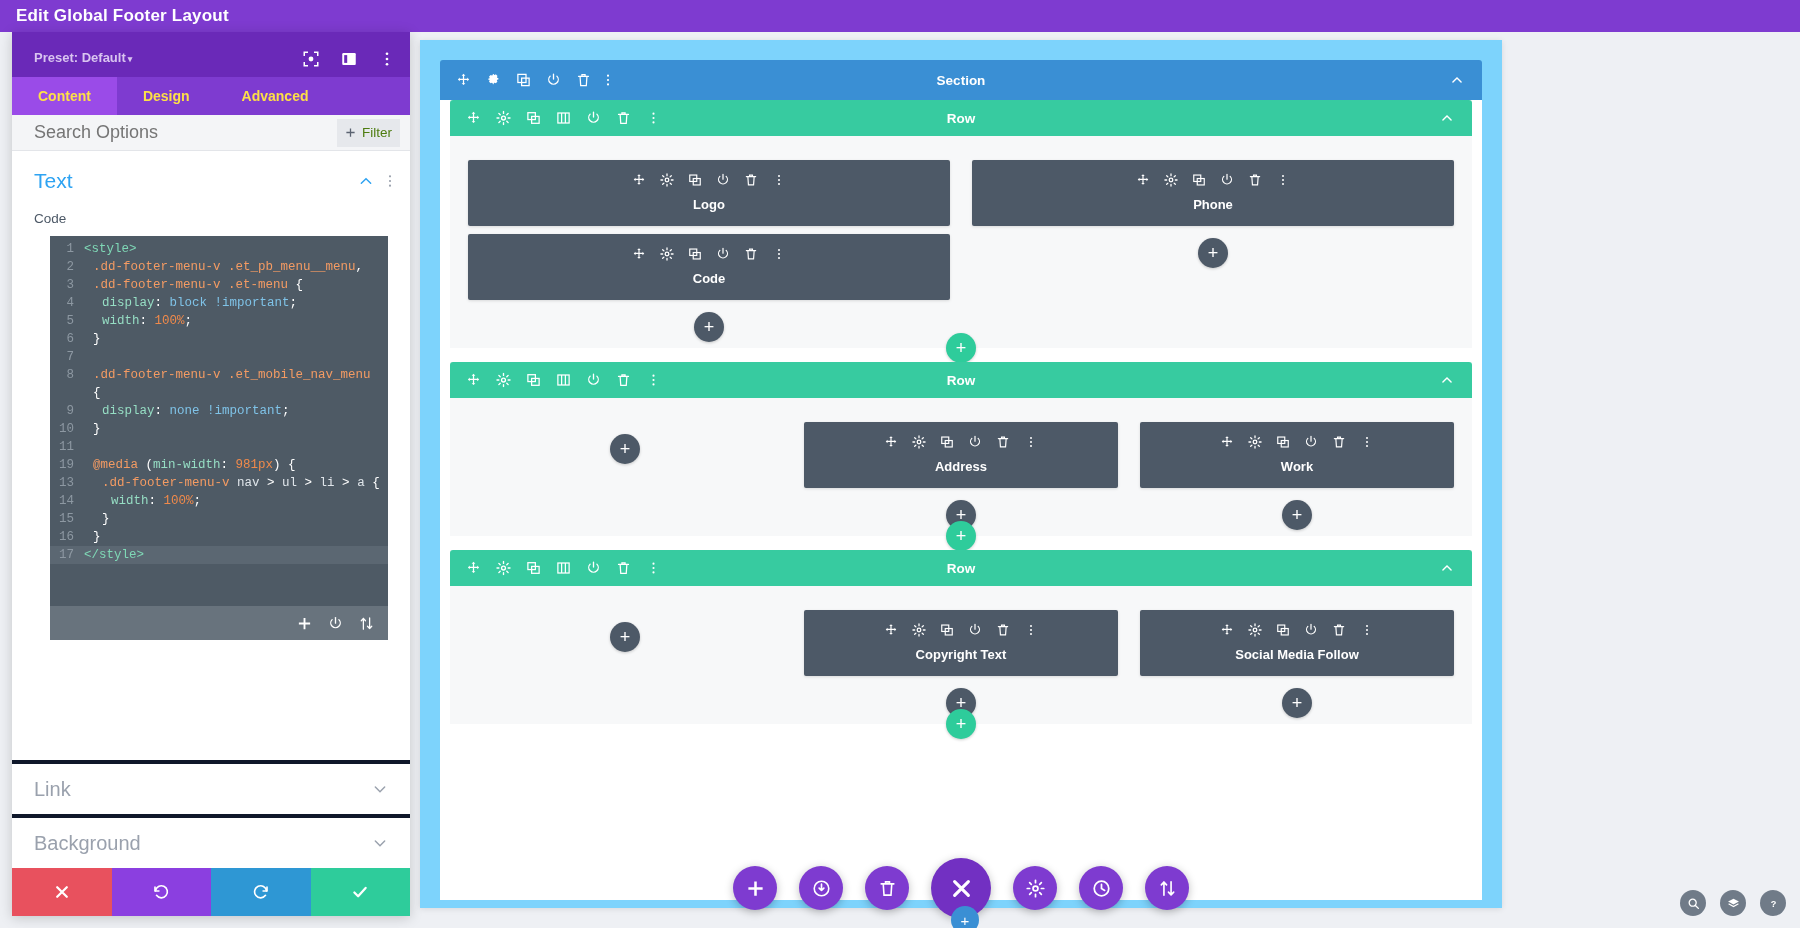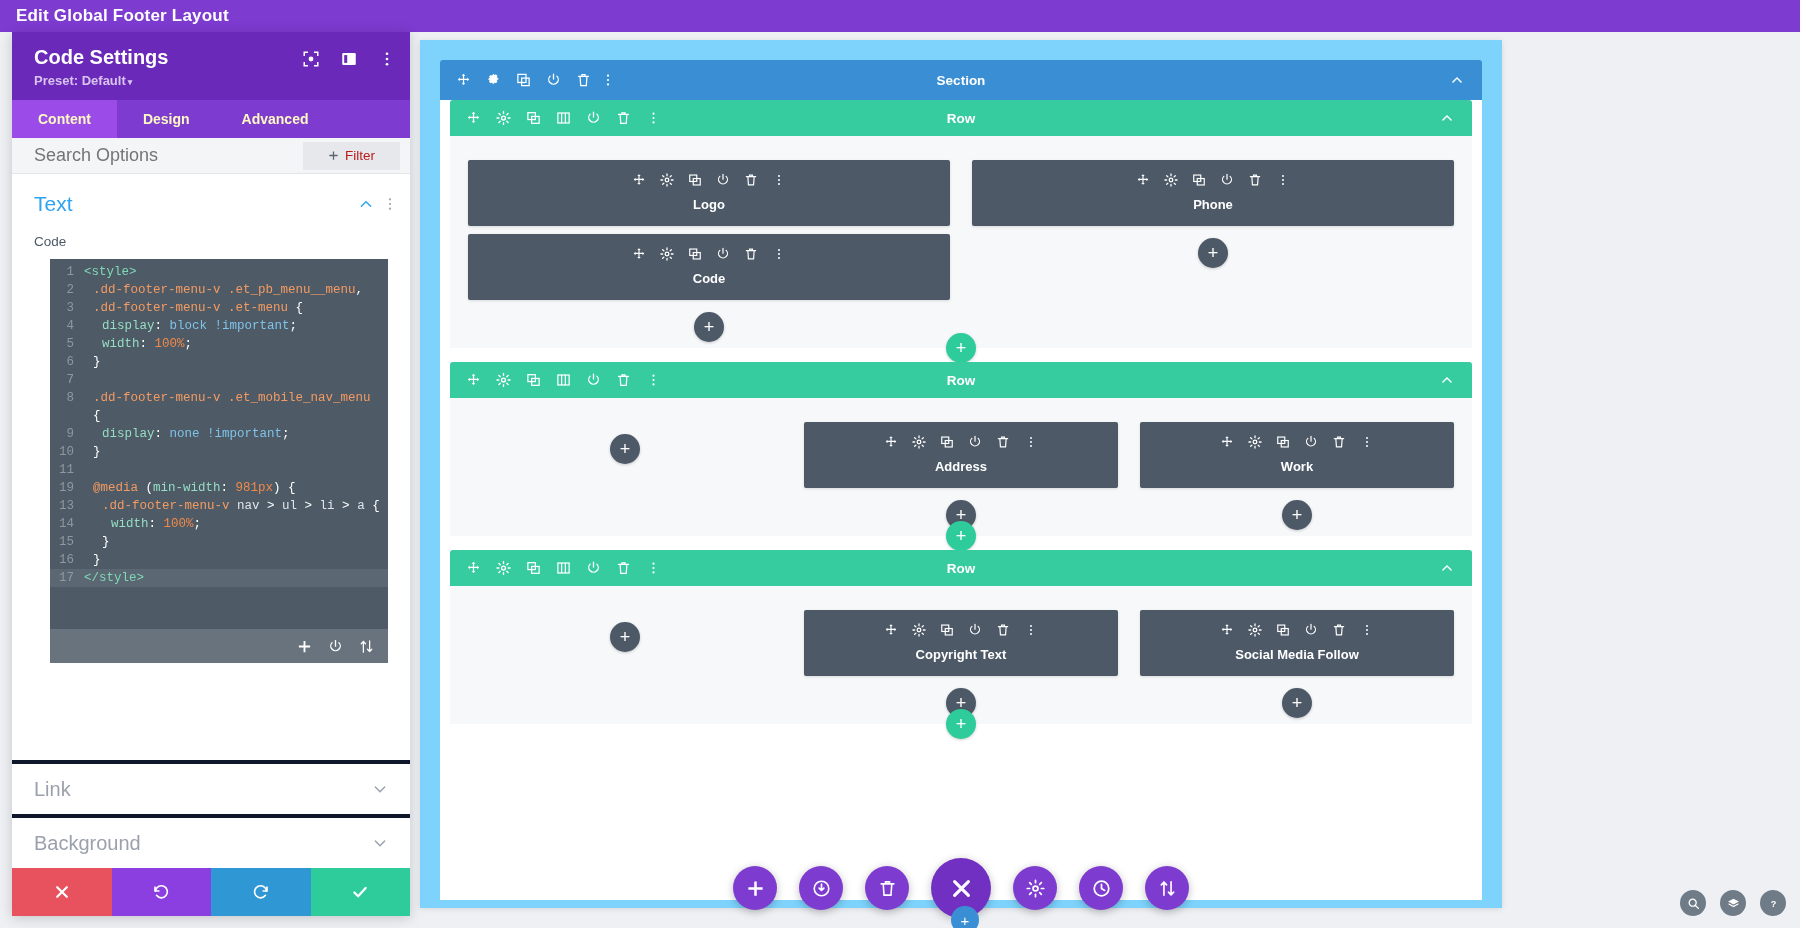--- a/index.html
+++ b/index.html
@@ -45,39 +45,39 @@
     display: flex; align-items: center; gap: 20px;
   }
   .hicon { width: 18px; height: 18px; display: block; }
 
   #tabs {
     display: flex; background: #7E3BD0; height: 38px;
   }
   #tabs .tab {
     flex: 0 0 auto; padding: 0 26px; height: 38px;
     display: flex; align-items: center; justify-content: center;
-    color: #fef9c3; font-size: 14px; font-weight: bold;
+    color: #fde047; font-size: 14px; font-weight: bold;
     cursor: pointer;
   }
   #tabs .tab.active { background: #9A4BE8; }
 
   #searchbar {
     display: flex; align-items: center; height: 36px;
     background: #f4f5f7; border-bottom: 1px solid #e3e5e9;
     padding-left: 22px;
   }
   #searchbar .sinput {
     flex: 1; font-size: 18px; color: #9aa1ad;
     border: none; background: transparent; outline: none;
     font-family: "Liberation Sans", sans-serif;
   }
   #searchbar .filterbtn {
     display: flex; align-items: center; gap: 6px;
-    background: #e6e8ec; color: #b91c1c; font-size: 13.5px;
-    height: 28px; padding: 0 25px; margin-right: 10px; cursor: pointer;
+    background: #e6e8ec; color: #4d7c0f; font-size: 13.5px;
+    height: 28px; padding: 0 8px; margin-right: 10px; cursor: pointer;
   }
 
   #panel-body {
     flex: 1; overflow: hidden; position: relative; background: #fff;
   }
 
   .section-head {
     display: flex; align-items: center;
     padding: 18px 18px 10px 22px;
   }
@@ -256,21 +256,20 @@
 </head>
 <body>
 
 <div id="topbar">
   <span class="title">Edit Global Footer Layout</span>
 </div>
 
 <div id="panel">
 
   <div id="panel-head">
-    <h1>Code Settings</h1>
     <div class="preset">
       <span>Preset: Default</span><span class="caret">▾</span>
     </div>
     <div class="head-icons">
       <svg class="hicon" viewBox="0 0 24 24">
         <path d="M2 2h6v2H4v4H2V2zM22 2v6h-2V4h-4V2h6zM2 22v-6h2v4h4v2H2zM22 22h-6v-2h4v-4h2v6z" fill="#fff"></path>
         <circle cx="12" cy="12" r="3.2" fill="#fff"></circle>
       </svg>
       <svg class="hicon" viewBox="0 0 24 24">
         <rect x="3" y="4" width="18" height="16" rx="1.5" fill="#fff"></rect>

